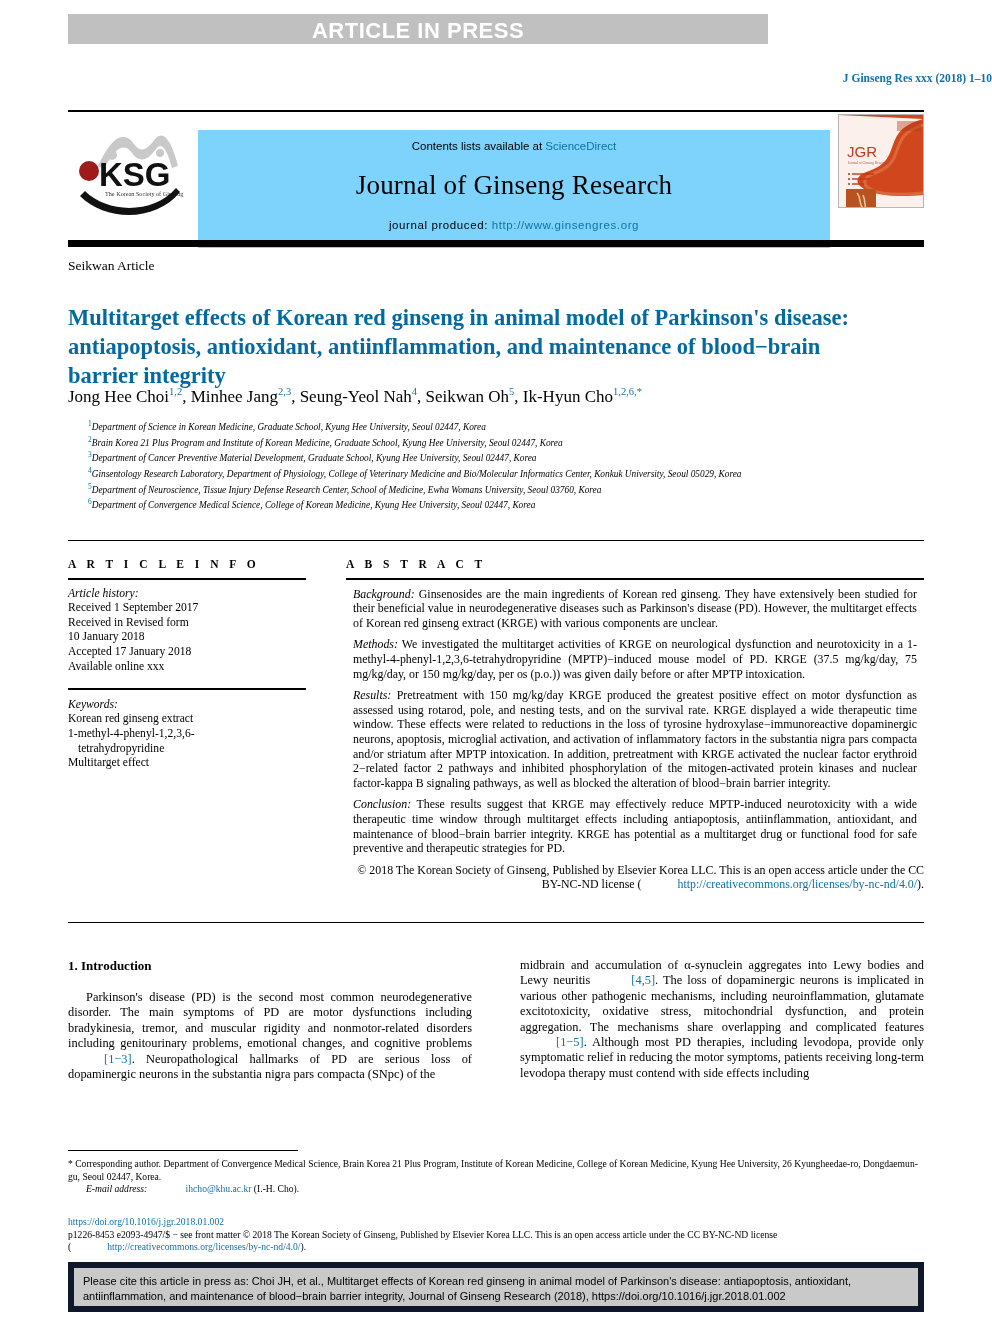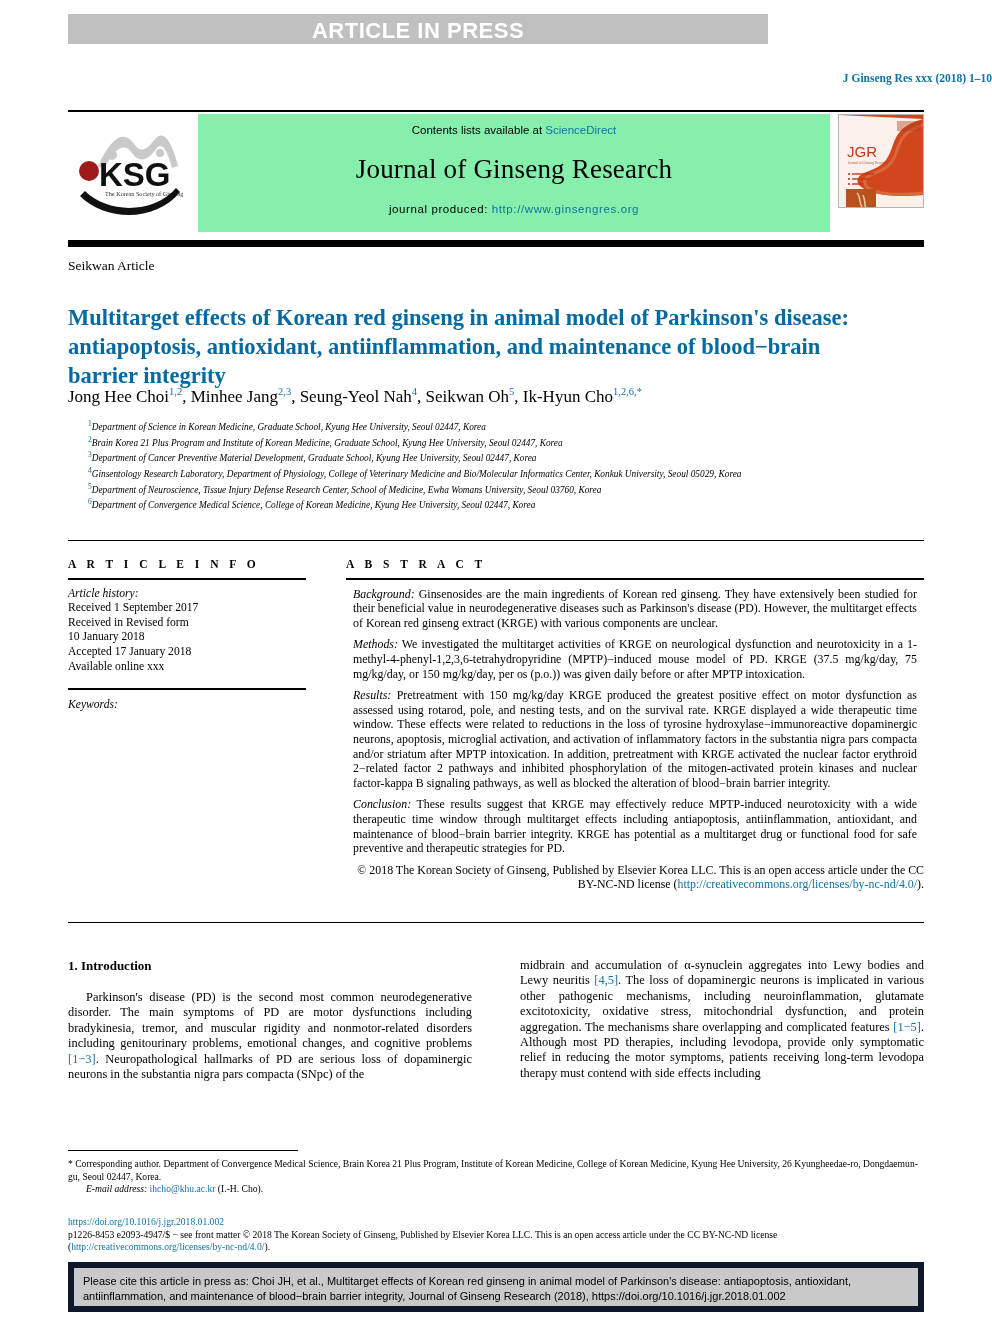--- a/index.html
+++ b/index.html
@@ -48,23 +48,23 @@
   }
   .masthead {
     position: absolute; left: 68px; top: 114px;
     width: 856px; height: 118px;
   }
   .ksg-logo {
     position: absolute; left: 0px; top: 8px;
     width: 122px; height: 104px;
   }
   .sd-box {
-    position: absolute; left: 130px; top: 0px;
+    position: absolute; left: 130px; top: 16px;
     width: 632px; height: 118px;
-    background: #86efac;
+    background: #7dd3fc;
     text-align: center;
   }
   .sd-line {
     margin-top: 10px;
     font-family: "Liberation Sans", "DejaVu Sans", sans-serif;
     font-size: 11.5px;
     color: #000;
   }
   .sd-line .sd-link { color: #1072a4; }
   .jtitle {
@@ -165,21 +165,21 @@
     text-align: justify;
   }
   .abs-body p { margin: 7px; }
   .abs-body .lbl { font-style: italic; }
   .abs-copy {
     margin-top: 2px;
     text-align: right;
     font-size: 11.9px;
     line-height: 14.6px;
   }
-  .lnk { color: #1072a4; }
+  .lnk { color: #1072a4; margin-left: 36px; }
   .rule-region-bot {
     position: absolute; left: 68px; top: 922px;
     width: 856px; height: 1.3px; background: #000;
   }
 
   
   .body-left {
     position: absolute; left: 68px; top: 958px;
     width: 404px;
   }
@@ -336,20 +336,26 @@
           <div>Received 1 September 2017</div>
           <div>Received in Revised form</div>
           <div>10 January 2018</div>
           <div>Accepted 17 January 2018</div>
           <div>Available online xxx</div>
         </div>
     </div>
     <div class="hr-small2"></div>
     <div class="info-block">
       <div class="ib-label">Keywords:</div>
+      <div>
+          <div>Korean red ginseng extract</div>
+          <div>1-methyl-4-phenyl-1,2,3,6-</div>
+          <div class="ib-indent">tetrahydropyridine</div>
+          <div>Multitarget effect</div>
+        </div>
     </div>
   </div>
 
   <div class="col-abs">
     <div class="sec-head">A B S T R A C T</div>
     <div class="hr-small"></div>
     <div class="abs-body">
       <p><span class="lbl">Background:</span><span> Ginsenosides are the main ingredients of Korean red ginseng. They have extensively been studied for their beneficial value in neurodegenerative diseases such as Parkinson's disease (PD). However, the multitarget effects of Korean red ginseng extract (KRGE) with various components are unclear.</span></p>
       <p><span class="lbl">Methods:</span><span> We investigated the multitarget activities of KRGE on neurological dysfunction and neurotoxicity in a 1-methyl-4-phenyl-1,2,3,6-tetrahydropyridine (MPTP)−induced mouse model of PD. KRGE (37.5 mg/kg/day, 75 mg/kg/day, or 150 mg/kg/day, per os (p.o.)) was given daily before or after MPTP intoxication.</span></p>
       <p><span class="lbl">Results:</span><span> Pretreatment with 150 mg/kg/day KRGE produced the greatest positive effect on motor dysfunction as assessed using rotarod, pole, and nesting tests, and on the survival rate. KRGE displayed a wide therapeutic time window. These effects were related to reductions in the loss of tyrosine hydroxylase−immunoreactive dopaminergic neurons, apoptosis, microglial activation, and activation of inflammatory factors in the substantia nigra pars compacta and/or striatum after MPTP intoxication. In addition, pretreatment with KRGE activated the nuclear factor erythroid 2−related factor 2 pathways and inhibited phosphorylation of the mitogen-activated protein kinases and nuclear factor-kappa B signaling pathways, as well as blocked the alteration of blood−brain barrier integrity.</span></p>

